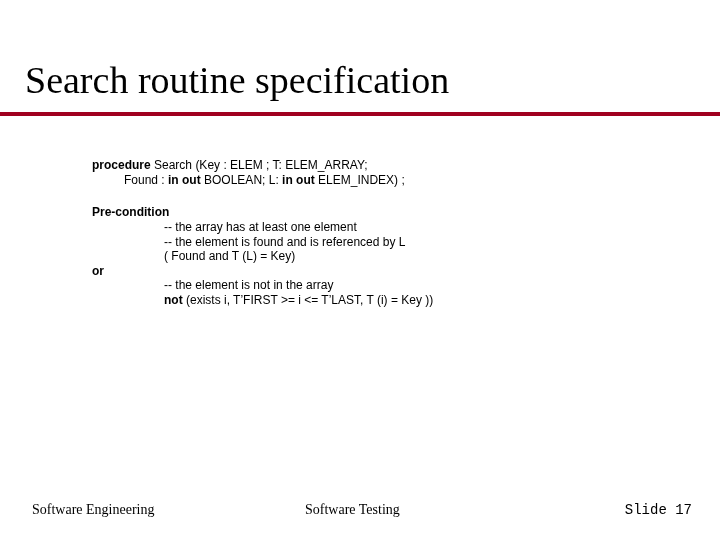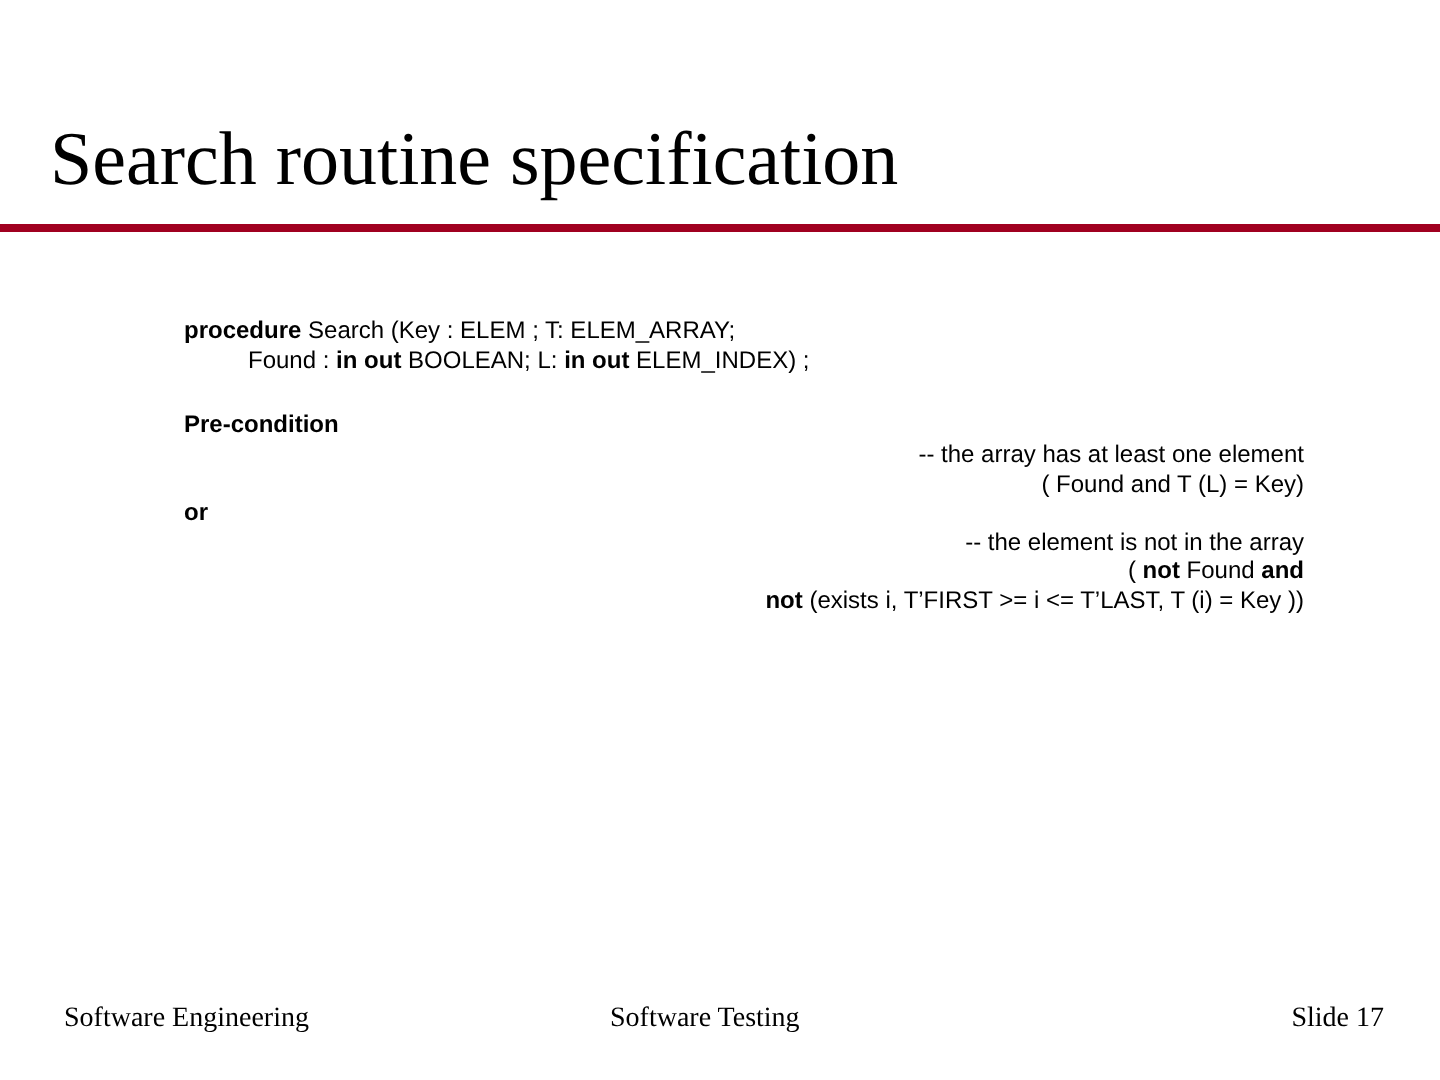--- a/index.html
+++ b/index.html
@@ -42,33 +42,33 @@
     top: 158px;
     left: 92px;
     width: 560px;
     font-size: 12px;
     line-height: 1.22;
   }
   .sig-line1 { }
   .sig-line2 { padding-left: 32px; }
   .gap { height: 18px; }
   .sect-label { font-weight: bold; }
-  .ind { padding-left: 72px; text-align: right; }
+  .ind { padding-left: 72px; }
   .or { padding-left: 0; font-weight: bold; }
   .footer {
     position: absolute;
     bottom: 22px;
     left: 0;
     width: 720px;
     font-family: "Times New Roman", Times, serif;
     font-size: 14px;
   }
   .footer-left  { position: absolute; left: 32px;  bottom: 0; }
   .footer-mid   { position: absolute; left: 305px; bottom: 0; margin-top: 12px; }
-  .footer-right { position: absolute; right: 28px; bottom: 0; }
+  .footer-right { position: absolute; right: 28px; bottom: 0; font-family: Liberation Mono, monospace; }
 </style>
 </head>
 <body>
 
 <div class="slide">
 
   <div class="title">Search routine specification</div>
   <div class="rule"></div>
 
   <div class="body">
@@ -78,28 +78,26 @@
     </div>
     <div class="sig-line2">
       <span>Found : </span><b>in out</b><span> BOOLEAN; L: </span><b>in out</b><span> ELEM_INDEX) ;</span>
     </div>
 
     <div class="gap"></div>
 
     <div class="sect-label">Pre-condition</div>
     <div class="ind">-- the array has at least one element</div>
 
+    <div class="ind">-- the element is found and is referenced by L</div>
     <div class="ind">( Found and T (L) = Key)</div>
 
     <div class="or">or</div>
 
     <div class="ind">-- the element is not in the array</div>
-    <div class="ind">
-      <span>( </span><b>not</b><span> Found </span><b>and</b>
-    </div>
     <div class="ind">
       <b>not</b><span> (exists i, T’FIRST &gt;= i &lt;= T’LAST, T (i) = Key ))</span>
     </div>
 
   </div>
 
   <div class="footer">
     <div class="footer-left">Software Engineering</div>
     <div class="footer-mid">Software Testing</div>
     <div class="footer-right">Slide 17</div>

